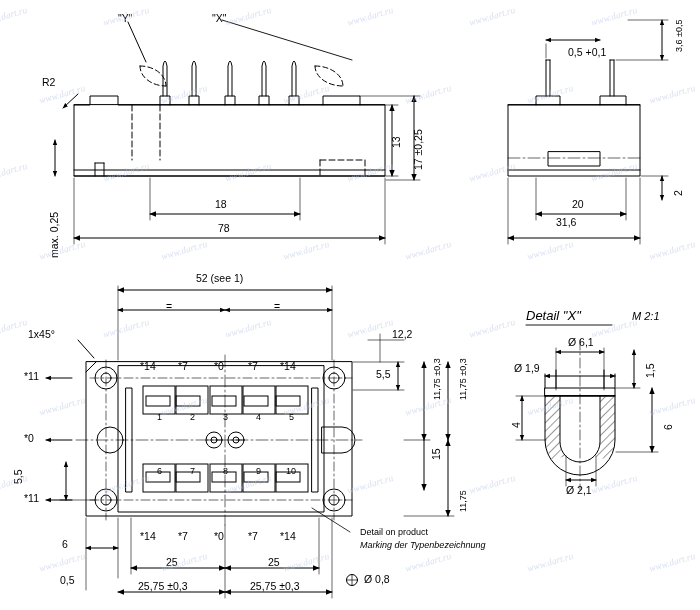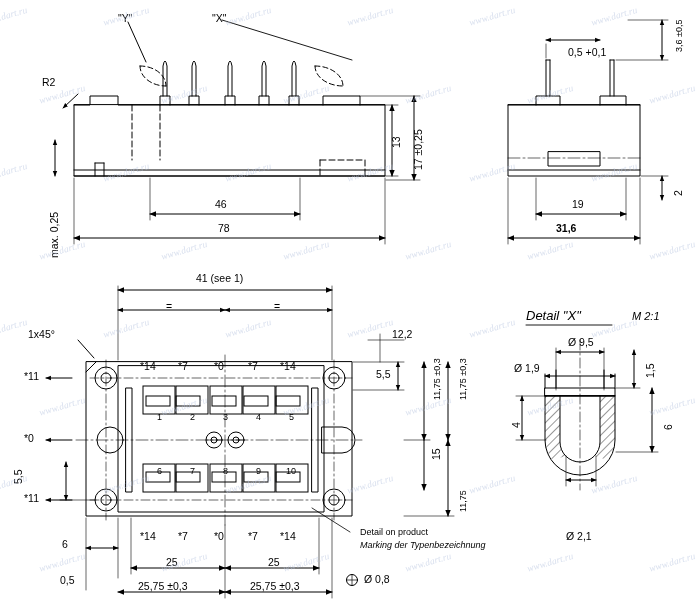--- a/index.html
+++ b/index.html
@@ -278,32 +278,32 @@
 
         <line x1="526" y1="325" x2="612" y2="325" stroke-width="0.9"></line>
       </g>
     </g>
   </svg>
 
   <div class="lbl" style="left:118px;top:12px;">"Y"</div>
   <div class="lbl" style="left:212px;top:12px;">"X"</div>
   <div class="lbl" style="left:42px;top:76px;">R2</div>
   <div class="lbl rot90" style="left:48px;top:258px;">max. 0,25</div>
-  <div class="lbl" style="left:215px;top:198px;">46</div>
+  <div class="lbl" style="left:215px;top:198px;">18</div>
   <div class="lbl" style="left:218px;top:222px;">78</div>
   <div class="lbl rot90" style="left:390px;top:148px;">13</div>
   <div class="lbl rot90" style="left:412px;top:170px;">17 ±0,25</div>
 
   <div class="lbl" style="left:568px;top:46px;">0,5 +0,1</div>
   <div class="lbl rot90 sm" style="left:674px;top:52px;">3,6 ±0,5</div>
-  <div class="lbl" style="left:572px;top:198px;">19</div>
-  <div class="lbl" style="left:556px;top:222px;font-weight:bold;">31,6</div>
+  <div class="lbl" style="left:572px;top:198px;">20</div>
+  <div class="lbl" style="left:556px;top:216px;">31,6</div>
   <div class="lbl rot90" style="left:672px;top:196px;">2</div>
 
-  <div class="lbl" style="left:196px;top:272px;">41 (see 1)</div>
+  <div class="lbl" style="left:196px;top:272px;">52 (see 1)</div>
   <div class="lbl" style="left:166px;top:300px;">=</div>
   <div class="lbl" style="left:274px;top:300px;">=</div>
   <div class="lbl" style="left:28px;top:328px;">1x45°</div>
   <div class="lbl" style="left:392px;top:328px;">12,2</div>
   <div class="lbl" style="left:376px;top:368px;">5,5</div>
   <div class="lbl rot90 sm" style="left:432px;top:400px;">11,75 ±0,3</div>
   <div class="lbl rot90 sm" style="left:458px;top:400px;">11,75 ±0,3</div>
   <div class="lbl rot90 sm" style="left:458px;top:512px;">11,75</div>
   <div class="lbl rot90" style="left:430px;top:460px;">15</div>
   <div class="lbl rot90" style="left:12px;top:484px;">5,5</div>
@@ -340,23 +340,23 @@
   <div class="lbl sm" style="left:223px;top:466px;">8</div>
   <div class="lbl sm" style="left:256px;top:466px;">9</div>
   <div class="lbl sm" style="left:286px;top:466px;">10</div>
 
   <div class="lbl sm" style="left:360px;top:527px;">Detail on product</div>
   <div class="lbl sm it" style="left:360px;top:540px;">Marking der Typenbezeichnung</div>
   <div class="lbl" style="left:364px;top:573px;">Ø 0,8</div>
 
   <div class="lbl it" style="left:526px;top:308px;font-size:13px;">Detail "X"</div>
   <div class="lbl it" style="left:632px;top:310px;font-size:11px;">M 2:1</div>
-  <div class="lbl" style="left:568px;top:336px;">Ø 9,5</div>
+  <div class="lbl" style="left:568px;top:336px;">Ø 6,1</div>
   <div class="lbl" style="left:514px;top:362px;">Ø 1,9</div>
-  <div class="lbl" style="left:566px;top:484px;margin-top:46px;">Ø 2,1</div>
+  <div class="lbl" style="left:566px;top:484px;">Ø 2,1</div>
   <div class="lbl rot90" style="left:644px;top:378px;">1,5</div>
   <div class="lbl rot90" style="left:662px;top:430px;">6</div>
   <div class="lbl rot90" style="left:510px;top:428px;">4</div>
 
   <div id="wm-layer">
       <div class="wm" style="left: -20px; top: 18px;">www.dart.ru</div>
       <div class="wm" style="left: 102px; top: 18px;">www.dart.ru</div>
       <div class="wm" style="left: 224px; top: 18px;">www.dart.ru</div>
       <div class="wm" style="left: 346px; top: 18px;">www.dart.ru</div>
       <div class="wm" style="left: 468px; top: 18px;">www.dart.ru</div>

